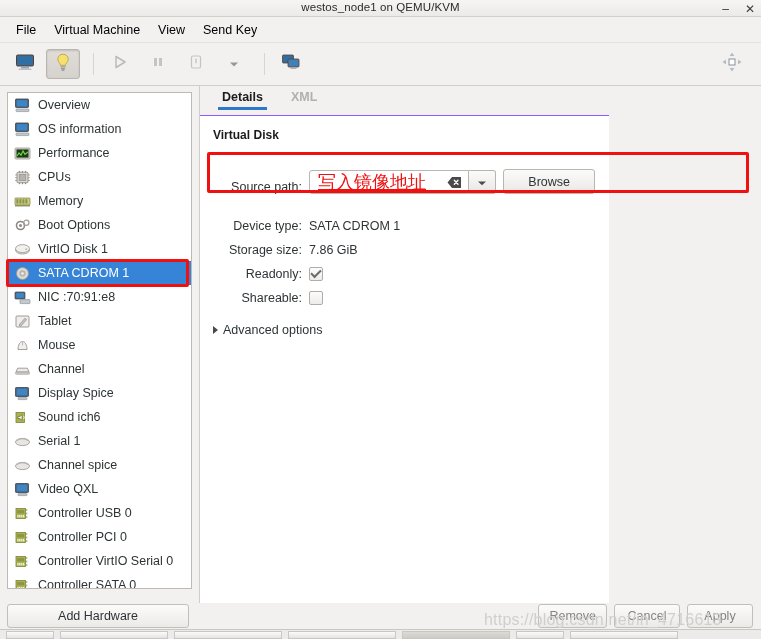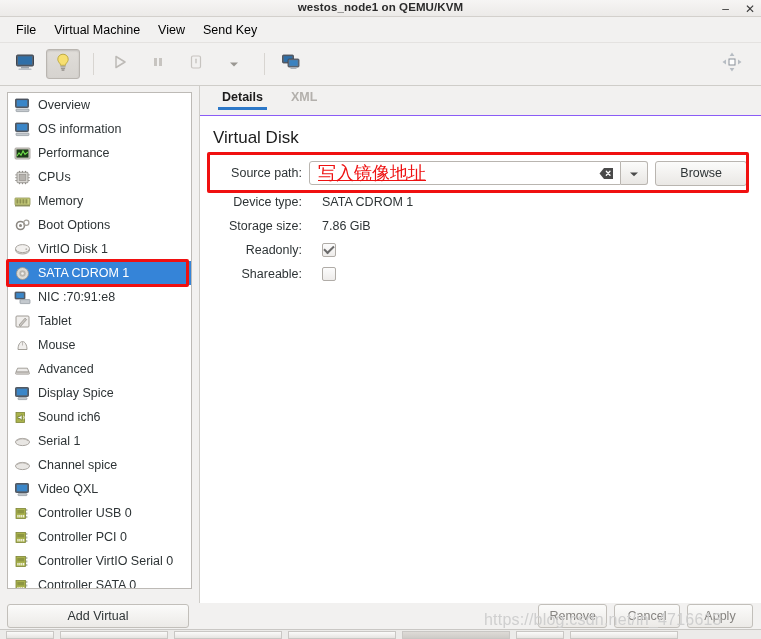--- a/index.html
+++ b/index.html
@@ -18,21 +18,21 @@
   }
 
   
   .titlebar {
     position: absolute; left: 0; top: 0; width: 761px; height: 17px;
     background: linear-gradient(to bottom, #f6f5f4 0%, #eceae8 100%);
     border-bottom: 1px solid #d3d0cc;
     display: flex; align-items: center; justify-content: center;
   }
   .title-text {
-    font-size: 11.5px; font-weight: bold; color: #2b2b2b;
+    font-size: 11.5px; font-weight: normal; color: #2b2b2b;
     letter-spacing: .1px;
     white-space: nowrap;
     transform: translateY(-1px);
   }
   .win-buttons {
     position: absolute; right: 6px; top: 0; height: 17px;
     display: flex; align-items: center; gap: 16px;
   }
   .win-btn { font-size: 12px; color: #3b3b3b; line-height: 1; cursor: default; }
 
@@ -67,21 +67,21 @@
     box-shadow: inset 0 1px 2px rgba(0,0,0,.14);
   }
   .tb-sep {
     width: 1px; height: 22px; background: #d8d5d1; margin: 0 9px;
   }
   .tb-spacer { flex: 1; }
   .tb-right { margin-right: 12px; }
 
   
   .content {
-    position: absolute; left: 0; top: 86px; width: 761px; height: 517px;
+    position: absolute; left: 0; top: 86px; width: 609px; height: 517px;
     display: flex;
   }
   .sidebar {
     width: 199px; height: 100%;
     background: #f2f1f0;
     padding: 6px 7px 0 7px;
   }
   .hw-list {
     background: #ffffff;
     border: 1px solid #bdbab6;
@@ -122,37 +122,37 @@
     padding: 4px 12px 5px 4px; margin-right: 12px;
     color: #b3b0ac; position: relative;
   }
   .tab.active { color: #1c1c1c; }
   .tab.active:after {
     content: ""; position: absolute; left: 0; right: 8px; bottom: -1px;
     height: 3px; background: #2d78c8;
   }
   .panel-body { padding: 12px 14px 0 13px; }
   .section-title {
-    font-size: 17px; font-weight: normal; color: #1c1c1c;
-    margin-bottom: 11px;
+    font-size: 12px; font-weight: bold; color: #1c1c1c;
+    margin-bottom: 24px;
   }
 
   .form-row {
-    display: flex; align-items: center; height: 22px; margin-bottom: 2px; gap: 13px;
+    display: flex; align-items: center; height: 22px; margin-bottom: 2px;
   }
   .form-label {
     width: 96px; text-align: right; padding-right: 7px;
     font-size: 12.5px; color: #2e3436; white-space: nowrap;
   }
   .form-value { font-size: 12.5px; color: #2e3436; }
 
   
   .srcpath-row {
-    display: flex; align-items: center; height: 28px;
-    position: relative; margin-bottom: 4px;
+    display: flex; align-items: flex-end; height: 28px;
+    position: relative; margin-bottom: 21px;
   }
   .entry {
     position: relative;
     flex: 1; height: 24px;
     background: #ffffff;
     border: 1px solid #b9b5b0;
     border-radius: 3px 0 0 3px;
     display: flex; align-items: center;
     padding-left: 8px;
     min-width: 0;
@@ -497,21 +497,21 @@
           <span class="hw-label">Mouse</span>
         </div>
 
         <div class="hw-row">
           <span class="hw-ico">
               <svg width="17" height="15" viewBox="0 0 17 15">
                 <path d="M2 10 L15 10 L13.4 6.2 L3.6 6.2 Z" fill="#eceae8" stroke="#9b9791" stroke-width=".9"></path>
                 <rect x="1.5" y="10.2" width="14" height="2" rx=".8" fill="#d7d4d0" stroke="#9b9791" stroke-width=".7"></rect>
               </svg>
             </span>
-          <span class="hw-label">Advanced</span>
+          <span class="hw-label">Channel</span>
         </div>
 
         <div class="hw-row">
           <span class="hw-ico">
               <svg width="17" height="15" viewBox="0 0 17 15">
                 <rect x="1.5" y="1.5" width="13" height="9" rx=".8" fill="#55606d" stroke="#3b434e" stroke-width=".8"></rect>
                 <rect x="2.8" y="2.7" width="10.4" height="6.6" fill="#3a86c8"></rect>
                 <rect x="4" y="11.6" width="9" height="2" rx=".7" fill="#c4c9ce" stroke="#8d949b" stroke-width=".7"></rect>
               </svg>
             </span>
@@ -682,30 +682,34 @@
         <div class="form-row">
           <div class="form-label">Readonly:</div>
           <div class="cbx checked"></div>
         </div>
 
         <div class="form-row">
           <div class="form-label">Shareable:</div>
           <div class="cbx"></div>
         </div>
 
+        <div class="adv">
+          <span class="tri"></span>
+          <span>Advanced options</span>
+        </div>
       </div>
     </div>
   </div>
 
   <div class="annot-box"></div>
   <div class="annot-box-sel"></div>
 
   <div class="bottombar">
     <div class="bb-left">
-      <div class="bb-btn addhw-bottom">Add Virtual</div>
+      <div class="bb-btn addhw-bottom">Add Hardware</div>
     </div>
     <div class="bb-right">
       <div class="bb-btn">Remove</div>
       <div class="bb-btn">Cancel</div>
       <div class="bb-btn">Apply</div>
     </div>
   </div>
 
   <div class="watermark">https://blog.csdn.net/in_4716613</div>
 

